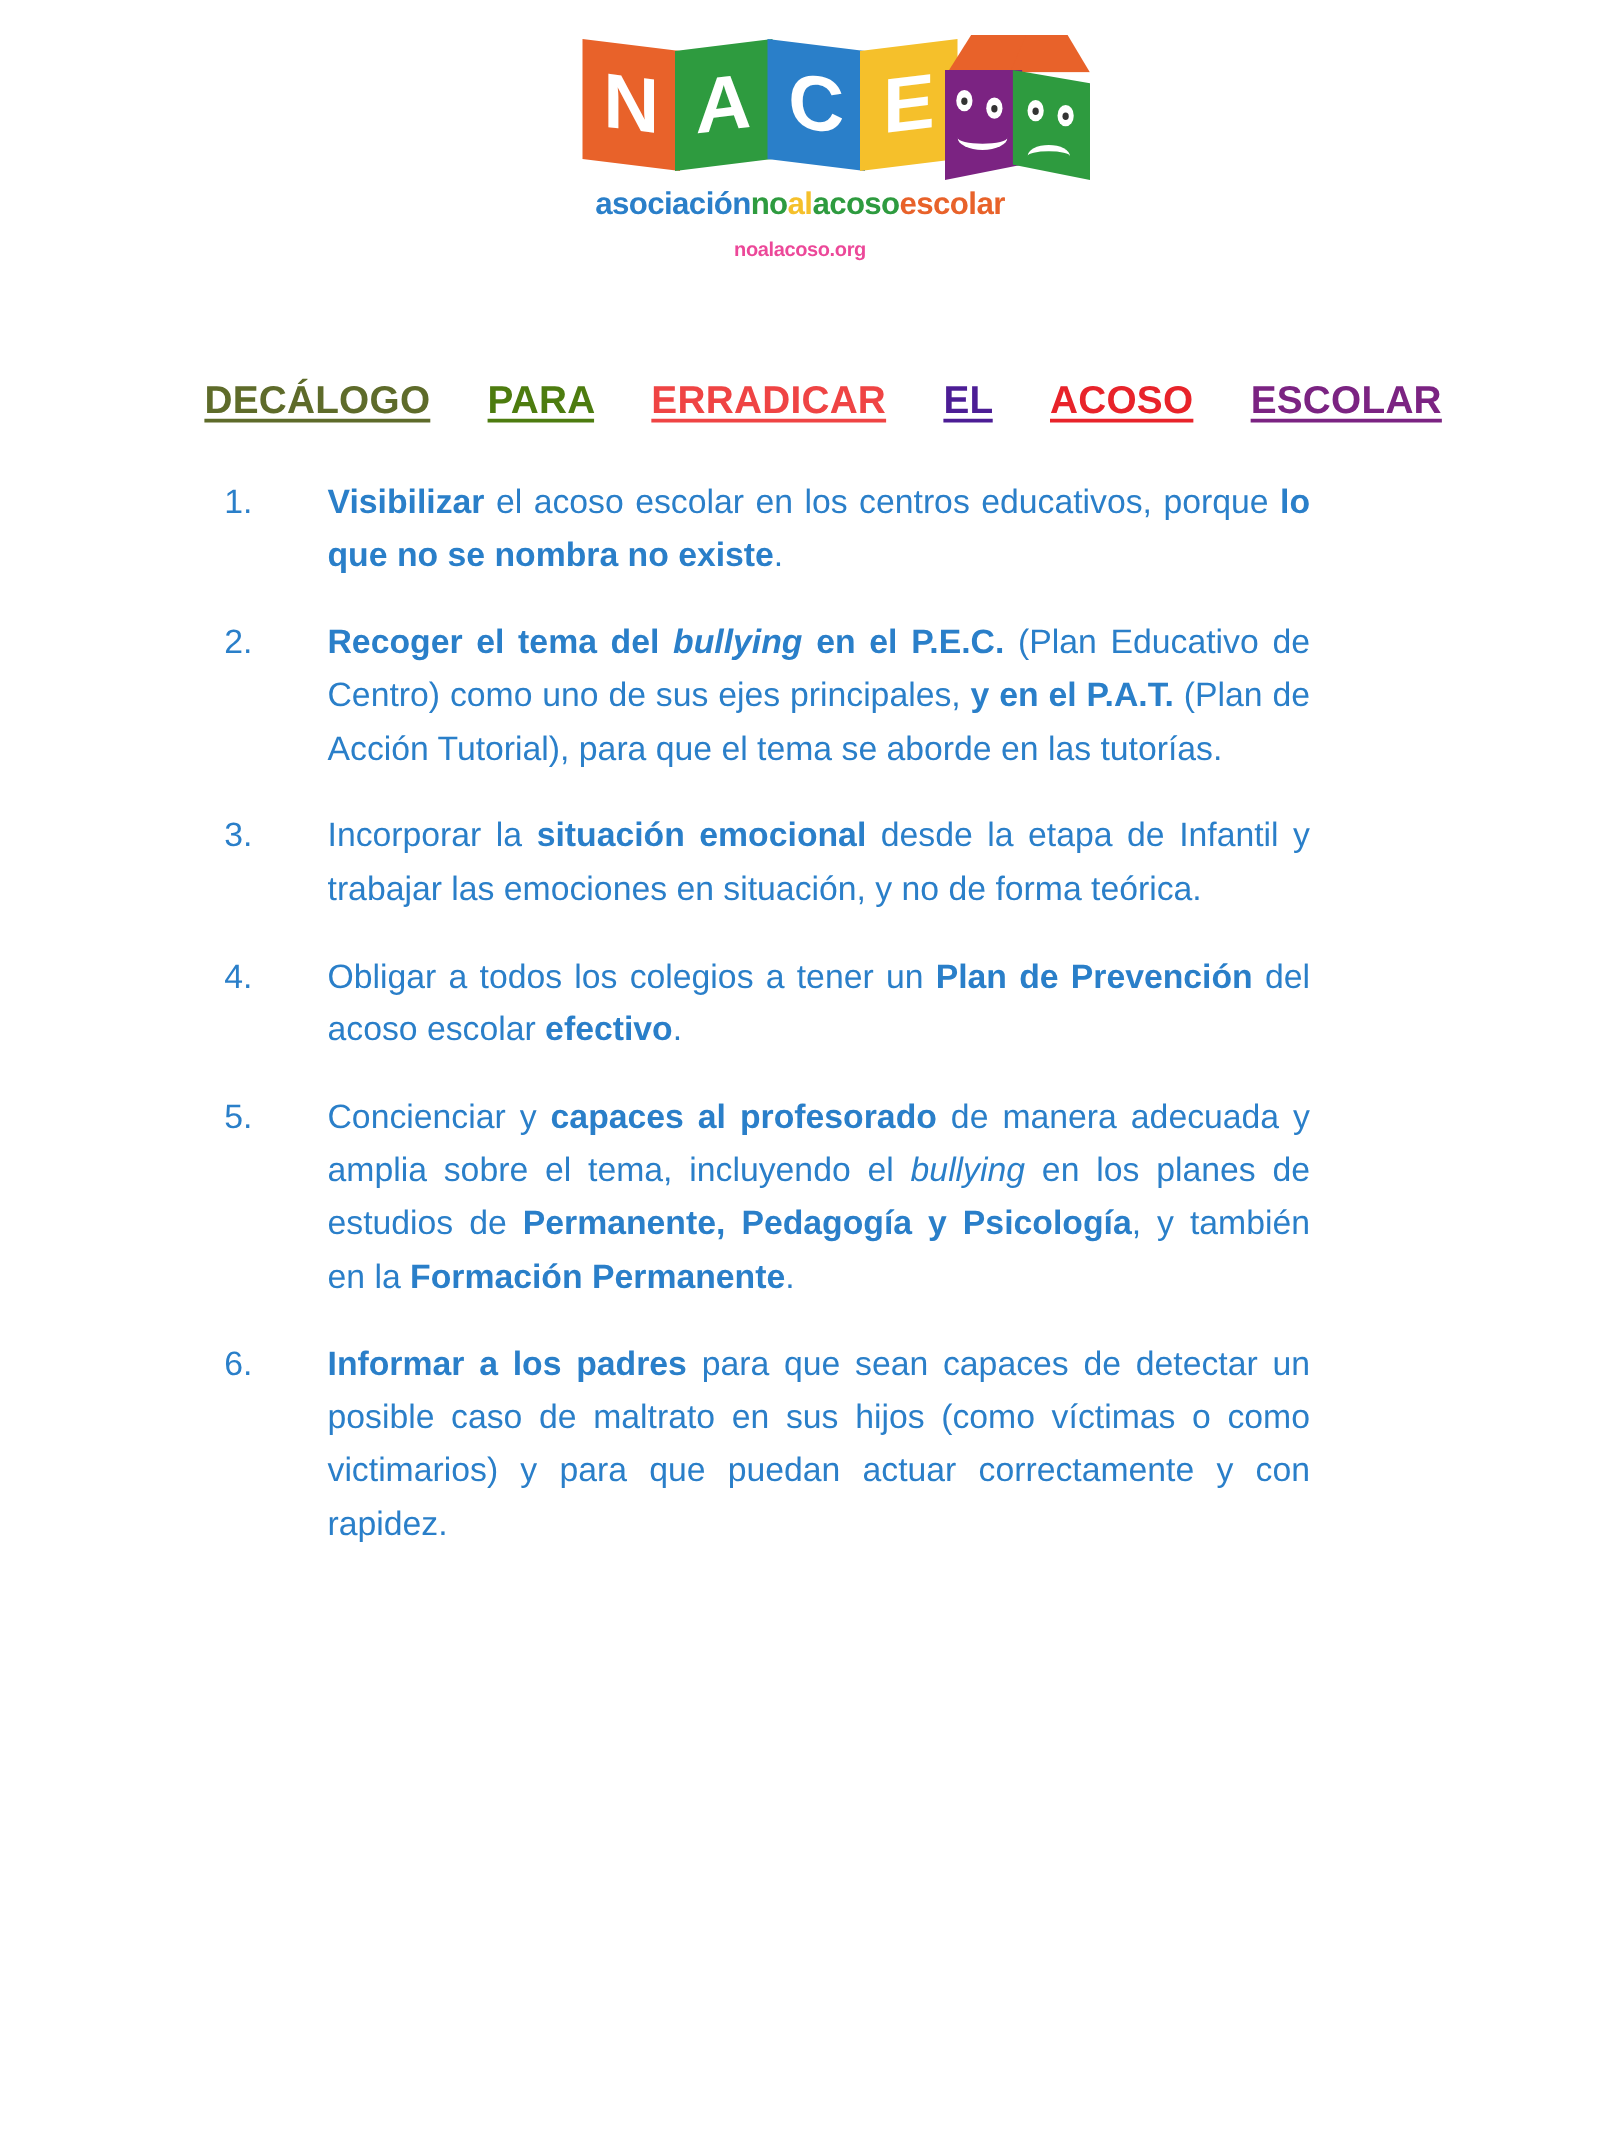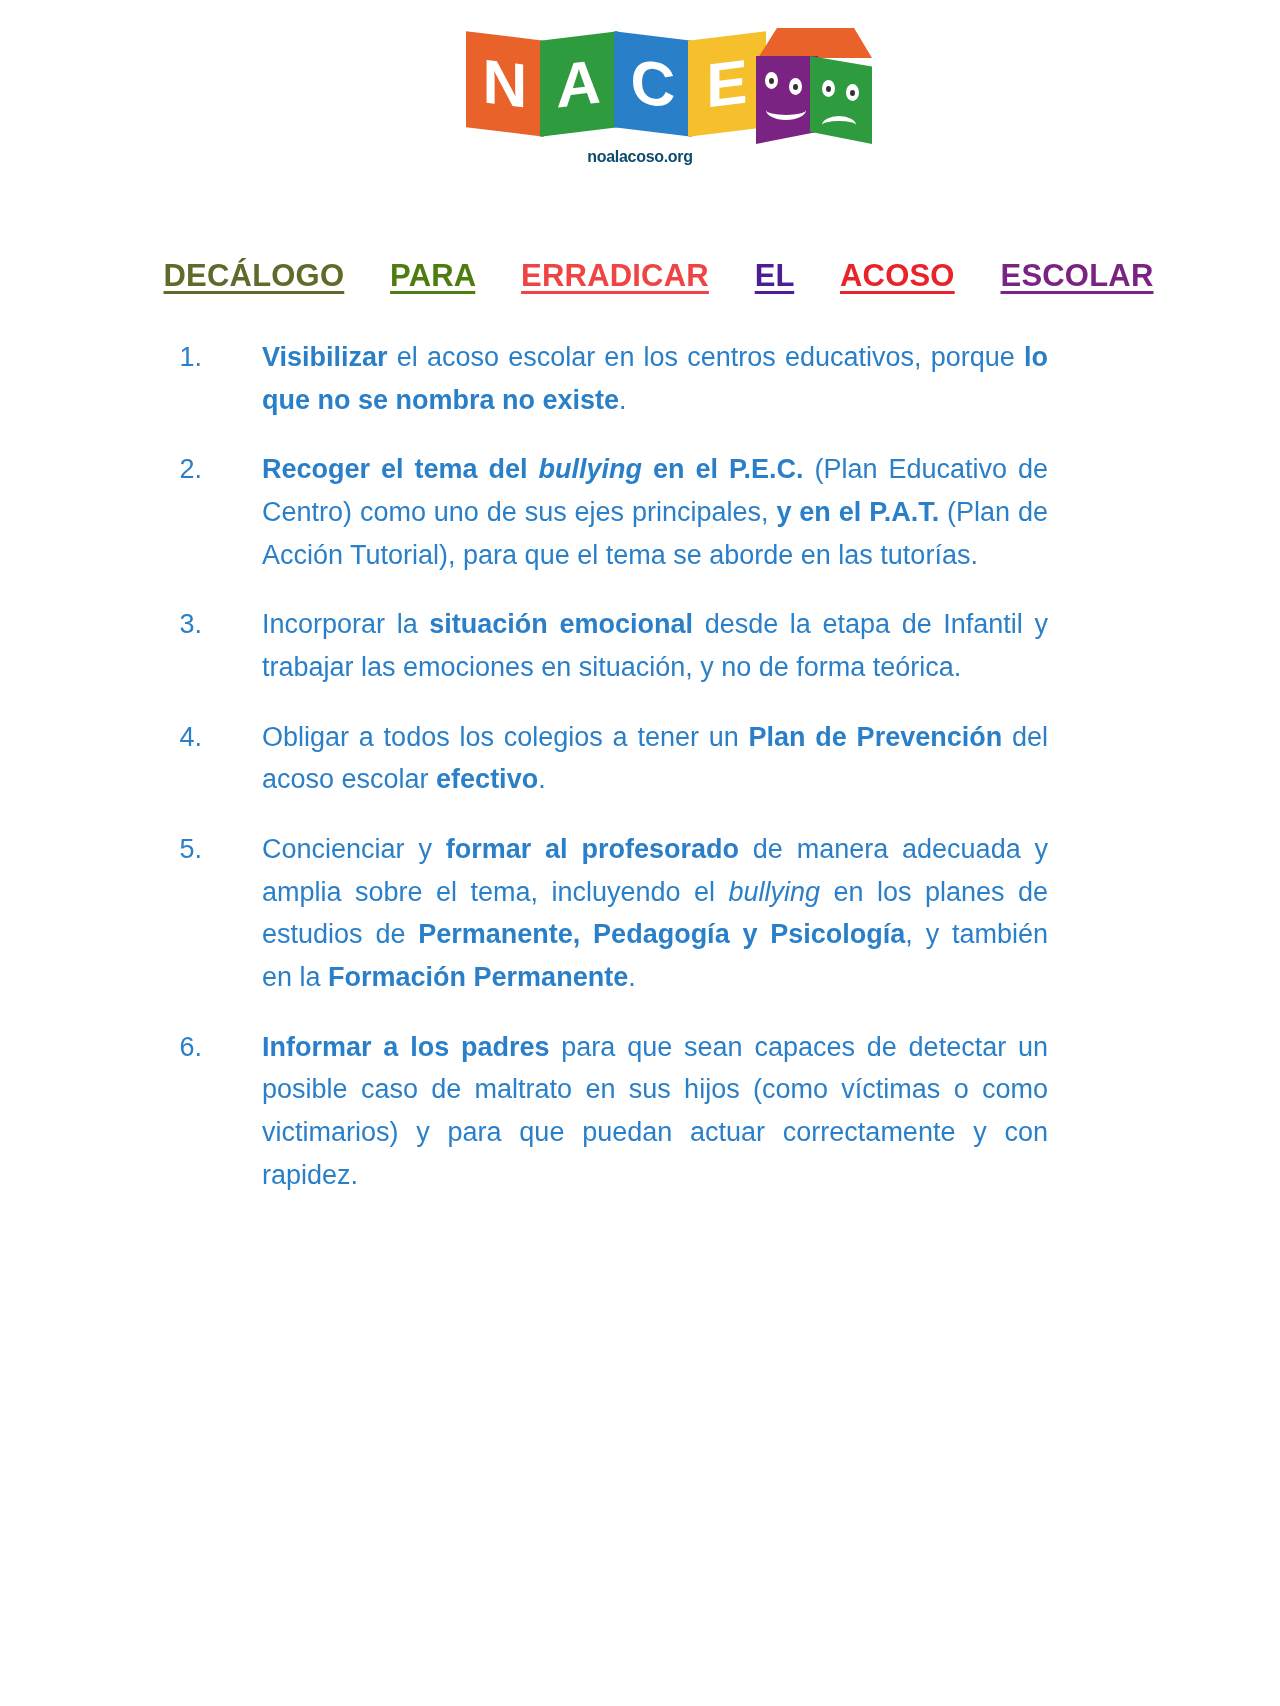--- a/index.html
+++ b/index.html
@@ -51,21 +51,21 @@
   }
   .frown {
     position:absolute; width:34px; height:18px;
     border-top:5px solid #ffffff; border-radius:50% 50% 0 0;
   }
 
   .tagline { margin-top:2px; font-size:25px; font-weight:bold; letter-spacing:-0.5px;
              font-family:"Liberation Sans", sans-serif; white-space:nowrap; }
   .t1 { color:#2a7fc9; } .t2 { color:#2e9b3f; } .t3 { color:#f5c02b; }
   .t4 { color:#2e9b3f; } .t5 { color:#e8622a; }
-  .url { margin-top:1px; font-size:16px; font-weight:bold; color:#0c4a6e;
+  .url { margin-top:14px; font-size:16px; font-weight:bold; color:#ec4899;
          font-family:"Liberation Sans", sans-serif; letter-spacing:-0.3px; }
 
   
   .title {
     margin:92px 0 0 0; text-align:center;
     font-size:31px; font-weight:bold; letter-spacing:0.2px;
     font-family:"Liberation Sans", sans-serif; white-space:nowrap;
   }
   .title span { text-decoration:underline; text-underline-offset:5px; text-decoration-thickness:3px;margin-left:37px; }
   .w-decalogo  { color:#5e6b2a; }
@@ -117,20 +117,21 @@
             <div class="pupil" style="left:4px; top:6px;"></div>
           </div>
           <div class="eye" style="left:36px; top:28px;">
             <div class="pupil" style="left:4px; top:6px;"></div>
           </div>
           <div class="frown" style="left:12px; top:60px;"></div>
         </div>
       </div>
     </div>
 
+    <div class="tagline"><span class="t1">asociación</span><span class="t2">no</span><span class="t3">al</span><span class="t4">acoso</span><span class="t5">escolar</span></div>
 
     <div class="url">noalacoso.org</div>
   </div>
 
   <h1 class="title"><span class="w-decalogo">DECÁLOGO</span> <span class="w-para">PARA</span> <span class="w-erradicar">ERRADICAR</span> <span class="w-el">EL</span> <span class="w-acoso">ACOSO</span> <span class="w-escolar">ESCOLAR</span></h1>
 
   <div class="list">
     <div class="item">
       <div class="num">1.</div>
       <div class="txt"><b>Visibilizar</b> el acoso escolar en los centros educativos, porque <b>lo que no se nombra no existe</b>.</div>
@@ -142,21 +143,21 @@
     <div class="item">
       <div class="num">3.</div>
       <div class="txt">Incorporar la <b>situación emocional</b> desde la etapa de Infantil y trabajar las emociones en situación, y no de forma teórica.</div>
     </div>
     <div class="item">
       <div class="num">4.</div>
       <div class="txt">Obligar a todos los colegios a tener un <b>Plan de Prevención</b> del acoso escolar <b>efectivo</b>.</div>
     </div>
     <div class="item">
       <div class="num">5.</div>
-      <div class="txt">Concienciar y <b>formar al profesorado</b> de manera adecuada y amplia sobre el tema, incluyendo el <i>bullying</i> en los planes de estudios de <b>Permanente, Pedagogía y Psicología</b>, y también en la <b>Formación Permanente</b>.</div>
+      <div class="txt">Concienciar y <b>capaces al profesorado</b> de manera adecuada y amplia sobre el tema, incluyendo el <i>bullying</i> en los planes de estudios de <b>Permanente, Pedagogía y Psicología</b>, y también en la <b>Formación Permanente</b>.</div>
     </div>
     <div class="item">
       <div class="num">6.</div>
       <div class="txt"><b>Informar a los padres</b> para que sean capaces de detectar un posible caso de maltrato en sus hijos (como víctimas o como victimarios) y para que puedan actuar correctamente y con rapidez.</div>
     </div>
   </div>
 
 </div>
 
 </body></html>

